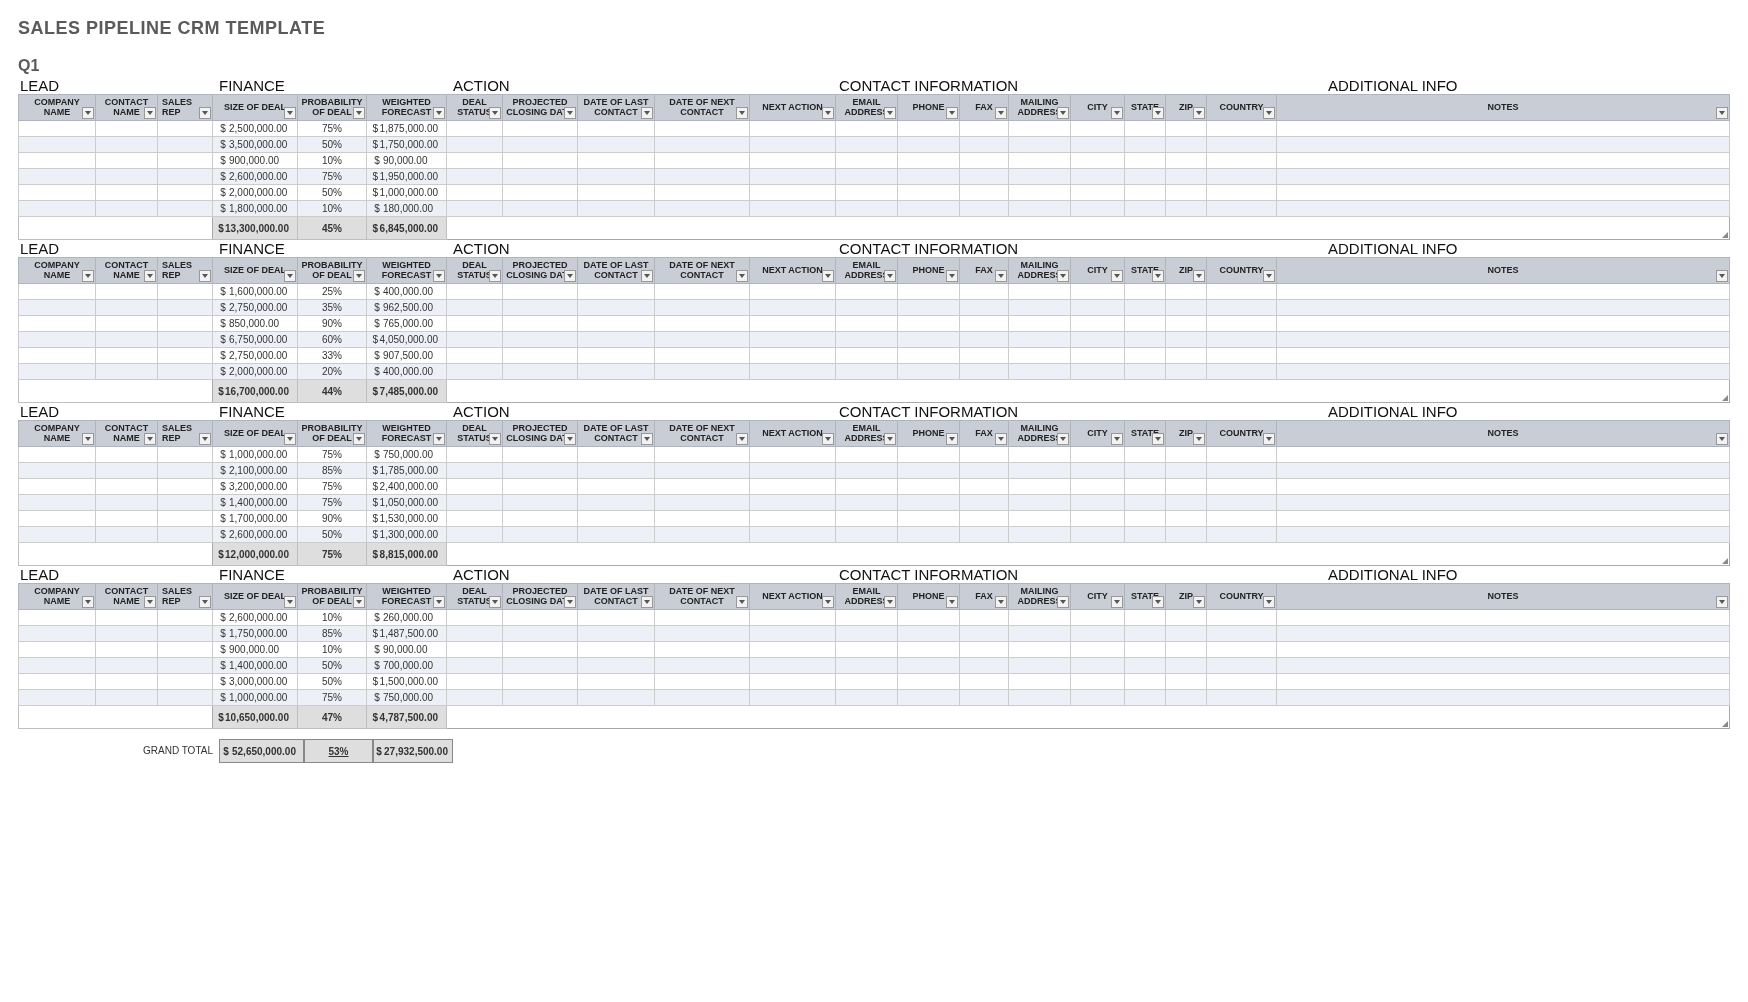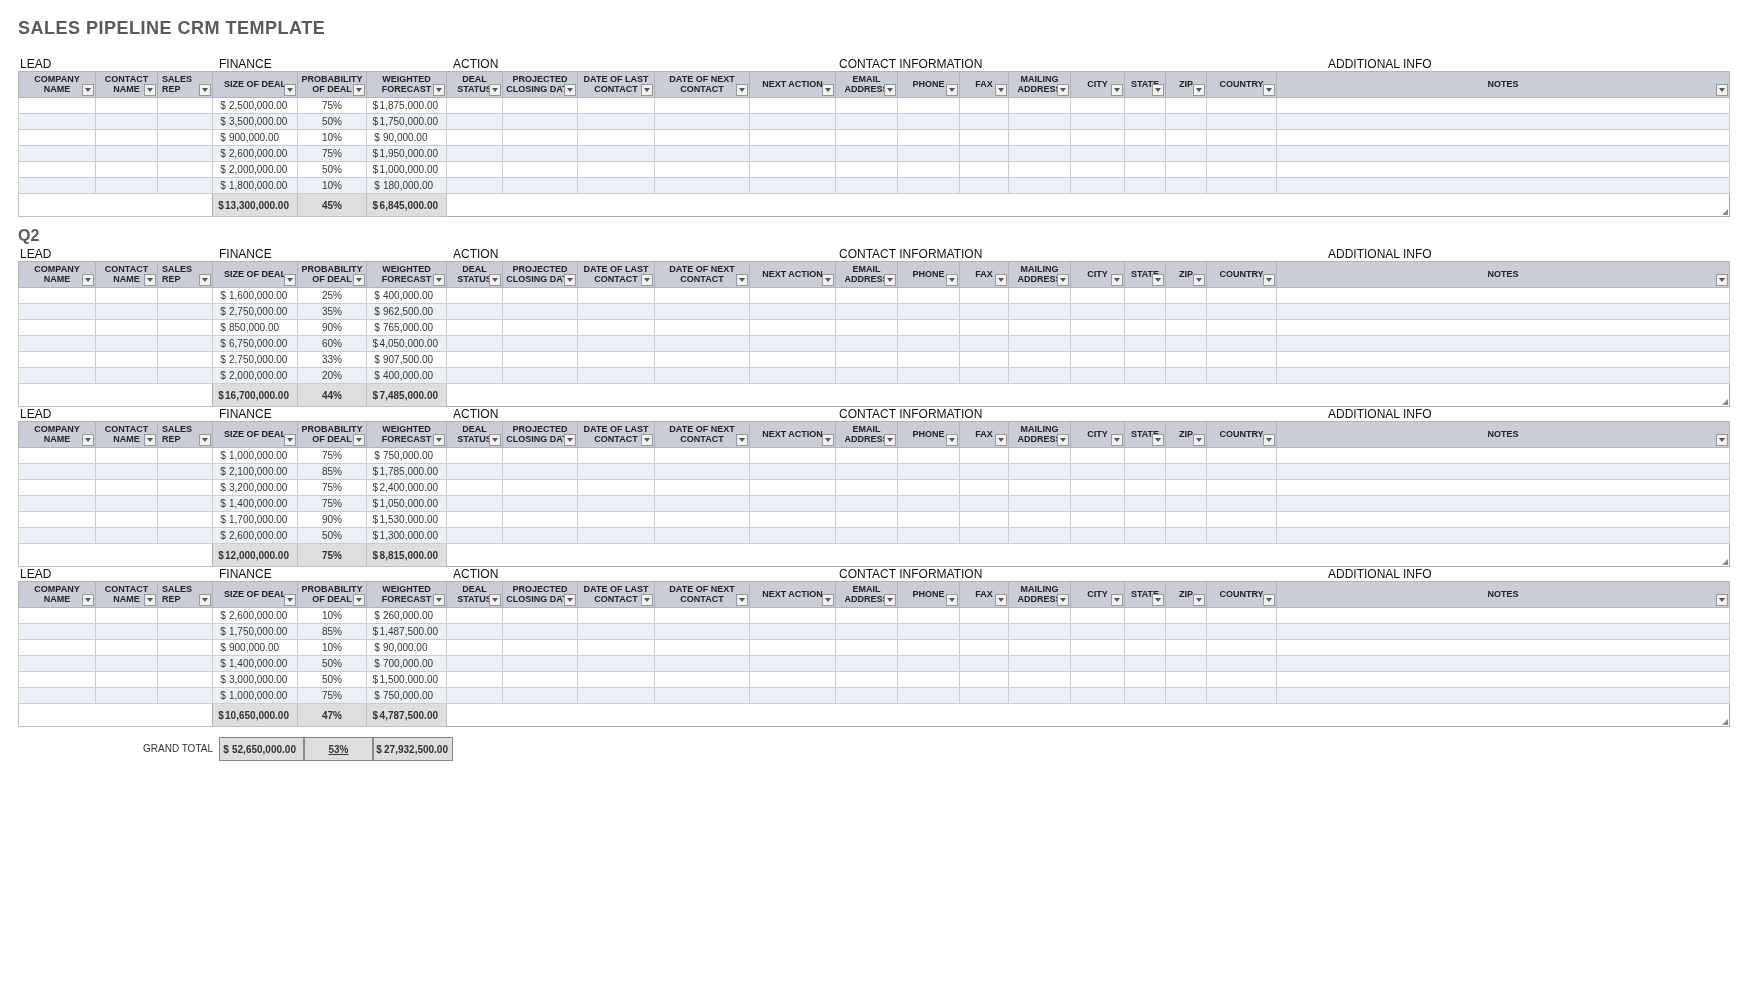--- a/index.html
+++ b/index.html
@@ -20,21 +20,21 @@
   }
   .quarter-title {
     font-size: 16px;
     font-weight: bold;
     color: #5a5a5a;
     margin: 10px 0 2px 0;
   }
   .group-row {
     display: flex;
     width: 100%;
-    font-size: 12px;
+    font-size: 15px;
     color: #111;
     margin-bottom: 0;
   }
   .group-row .g-lead { width: 201px; padding-left: 2px; }
   .group-row .g-finance { width: 234px; }
   .group-row .g-action { width: 386px; }
   .group-row .g-contact { width: 489px; }
   .group-row .g-additional { width: 102px; flex: 1; }
   table {
     border-collapse: collapse;
@@ -133,20 +133,21 @@
     border-left:6px solid transparent;
     border-bottom:6px solid #8a8a8a;
   }
 </style>
 </head>
 <body>
 
 <div class="title">SALES PIPELINE CRM TEMPLATE</div>
 
 <div id="quarters">
+    <div class="quarter-title">Q1</div>
     <div class="group-row">
       <div class="g-lead">LEAD</div>
       <div class="g-finance">FINANCE</div>
       <div class="g-action">ACTION</div>
       <div class="g-contact">CONTACT INFORMATION</div>
       <div class="g-additional">ADDITIONAL INFO</div>
     </div>
     <table>
       <colgroup>
         <col class="col-company">
@@ -473,367 +474,20 @@
             <div class="money-wrap">
               <span class="dol">$</span>
               <span class="amt">13,300,000.00</span>
             </div>
           </td>
           <td class="center">45%</td>
           <td>
             <div class="money-wrap">
               <span class="dol">$</span>
               <span class="amt">6,845,000.00</span>
-            </div>
-          </td>
-          <td colspan="14" class="notes-merge" style="position:relative;padding:0"><textarea class="notes-merge-ta" style=""></textarea><span class="tri-corner"></span></td>
-        </tr>
-      </tbody>
-    </table>
-    <div class="quarter-title">Q2</div>
-    <div class="group-row">
-      <div class="g-lead">LEAD</div>
-      <div class="g-finance">FINANCE</div>
-      <div class="g-action">ACTION</div>
-      <div class="g-contact">CONTACT INFORMATION</div>
-      <div class="g-additional">ADDITIONAL INFO</div>
-    </div>
-    <table>
-      <colgroup>
-        <col class="col-company">
-        <col class="col-contact">
-        <col class="col-rep">
-        <col class="col-size">
-        <col class="col-prob">
-        <col class="col-fore">
-        <col class="col-status">
-        <col class="col-proj">
-        <col class="col-last">
-        <col class="col-next">
-        <col class="col-naction">
-        <col class="col-email">
-        <col class="col-phone">
-        <col class="col-fax">
-        <col class="col-mail">
-        <col class="col-city">
-        <col class="col-state">
-        <col class="col-zip">
-        <col class="col-country">
-        <col class="col-notes">
-      </colgroup>
-      <thead>
-        <tr>
-          <th class="col-company"><span>COMPANY NAME</span><span class="filter-btn">
-              <svg viewBox="0 0 6 4">
-                <polygon points="0,0 6,0 3,4" fill="#555"></polygon>
-              </svg>
-            </span></th>
-          <th class="col-contact"><span>CONTACT NAME</span><span class="filter-btn">
-              <svg viewBox="0 0 6 4">
-                <polygon points="0,0 6,0 3,4" fill="#555"></polygon>
-              </svg>
-            </span></th>
-          <th class="col-rep left"><span>SALES REP</span><span class="filter-btn">
-              <svg viewBox="0 0 6 4">
-                <polygon points="0,0 6,0 3,4" fill="#555"></polygon>
-              </svg>
-            </span></th>
-          <th class="col-size"><span>SIZE OF DEAL</span><span class="filter-btn">
-              <svg viewBox="0 0 6 4">
-                <polygon points="0,0 6,0 3,4" fill="#555"></polygon>
-              </svg>
-            </span></th>
-          <th class="col-prob"><span>PROBABILITY OF DEAL</span><span class="filter-btn">
-              <svg viewBox="0 0 6 4">
-                <polygon points="0,0 6,0 3,4" fill="#555"></polygon>
-              </svg>
-            </span></th>
-          <th class="col-fore"><span>WEIGHTED FORECAST</span><span class="filter-btn">
-              <svg viewBox="0 0 6 4">
-                <polygon points="0,0 6,0 3,4" fill="#555"></polygon>
-              </svg>
-            </span></th>
-          <th class="col-status"><span>DEAL STATUS</span><span class="filter-btn">
-              <svg viewBox="0 0 6 4">
-                <polygon points="0,0 6,0 3,4" fill="#555"></polygon>
-              </svg>
-            </span></th>
-          <th class="col-proj"><span>PROJECTED CLOSING DATE</span><span class="filter-btn">
-              <svg viewBox="0 0 6 4">
-                <polygon points="0,0 6,0 3,4" fill="#555"></polygon>
-              </svg>
-            </span></th>
-          <th class="col-last"><span>DATE OF LAST CONTACT</span><span class="filter-btn">
-              <svg viewBox="0 0 6 4">
-                <polygon points="0,0 6,0 3,4" fill="#555"></polygon>
-              </svg>
-            </span></th>
-          <th class="col-next"><span>DATE OF NEXT CONTACT</span><span class="filter-btn">
-              <svg viewBox="0 0 6 4">
-                <polygon points="0,0 6,0 3,4" fill="#555"></polygon>
-              </svg>
-            </span></th>
-          <th class="col-naction"><span>NEXT ACTION</span><span class="filter-btn">
-              <svg viewBox="0 0 6 4">
-                <polygon points="0,0 6,0 3,4" fill="#555"></polygon>
-              </svg>
-            </span></th>
-          <th class="col-email"><span>EMAIL ADDRESS</span><span class="filter-btn">
-              <svg viewBox="0 0 6 4">
-                <polygon points="0,0 6,0 3,4" fill="#555"></polygon>
-              </svg>
-            </span></th>
-          <th class="col-phone"><span>PHONE</span><span class="filter-btn">
-              <svg viewBox="0 0 6 4">
-                <polygon points="0,0 6,0 3,4" fill="#555"></polygon>
-              </svg>
-            </span></th>
-          <th class="col-fax"><span>FAX</span><span class="filter-btn">
-              <svg viewBox="0 0 6 4">
-                <polygon points="0,0 6,0 3,4" fill="#555"></polygon>
-              </svg>
-            </span></th>
-          <th class="col-mail"><span>MAILING ADDRESS</span><span class="filter-btn">
-              <svg viewBox="0 0 6 4">
-                <polygon points="0,0 6,0 3,4" fill="#555"></polygon>
-              </svg>
-            </span></th>
-          <th class="col-city"><span>CITY</span><span class="filter-btn">
-              <svg viewBox="0 0 6 4">
-                <polygon points="0,0 6,0 3,4" fill="#555"></polygon>
-              </svg>
-            </span></th>
-          <th class="col-state"><span>STATE</span><span class="filter-btn">
-              <svg viewBox="0 0 6 4">
-                <polygon points="0,0 6,0 3,4" fill="#555"></polygon>
-              </svg>
-            </span></th>
-          <th class="col-zip"><span>ZIP</span><span class="filter-btn">
-              <svg viewBox="0 0 6 4">
-                <polygon points="0,0 6,0 3,4" fill="#555"></polygon>
-              </svg>
-            </span></th>
-          <th class="col-country"><span>COUNTRY</span><span class="filter-btn">
-              <svg viewBox="0 0 6 4">
-                <polygon points="0,0 6,0 3,4" fill="#555"></polygon>
-              </svg>
-            </span></th>
-          <th class="col-notes"><span>NOTES</span><span class="filter-btn">
-              <svg viewBox="0 0 6 4">
-                <polygon points="0,0 6,0 3,4" fill="#555"></polygon>
-              </svg>
-            </span></th>
-        </tr>
-      </thead>
-      <tbody>
-        <tr class="">
-          <td></td>
-          <td></td>
-          <td></td>
-          <td>
-            <div class="money-wrap">
-              <span class="dol">$</span>
-              <span class="amt">1,600,000.00</span>
-            </div>
-          </td>
-          <td class="center">25%</td>
-          <td>
-            <div class="money-wrap">
-              <span class="dol">$</span>
-              <span class="amt">400,000.00</span>
-            </div>
-          </td>
-          <td></td>
-          <td></td>
-          <td></td>
-          <td></td>
-          <td></td>
-          <td></td>
-          <td></td>
-          <td></td>
-          <td></td>
-          <td></td>
-          <td></td>
-          <td></td>
-          <td></td>
-          <td></td>
-        </tr>
-        <tr class="alt">
-          <td></td>
-          <td></td>
-          <td></td>
-          <td>
-            <div class="money-wrap">
-              <span class="dol">$</span>
-              <span class="amt">2,750,000.00</span>
-            </div>
-          </td>
-          <td class="center">35%</td>
-          <td>
-            <div class="money-wrap">
-              <span class="dol">$</span>
-              <span class="amt">962,500.00</span>
-            </div>
-          </td>
-          <td></td>
-          <td></td>
-          <td></td>
-          <td></td>
-          <td></td>
-          <td></td>
-          <td></td>
-          <td></td>
-          <td></td>
-          <td></td>
-          <td></td>
-          <td></td>
-          <td></td>
-          <td></td>
-        </tr>
-        <tr class="">
-          <td></td>
-          <td></td>
-          <td></td>
-          <td>
-            <div class="money-wrap">
-              <span class="dol">$</span>
-              <span class="amt">850,000.00</span>
-            </div>
-          </td>
-          <td class="center">90%</td>
-          <td>
-            <div class="money-wrap">
-              <span class="dol">$</span>
-              <span class="amt">765,000.00</span>
-            </div>
-          </td>
-          <td></td>
-          <td></td>
-          <td></td>
-          <td></td>
-          <td></td>
-          <td></td>
-          <td></td>
-          <td></td>
-          <td></td>
-          <td></td>
-          <td></td>
-          <td></td>
-          <td></td>
-          <td></td>
-        </tr>
-        <tr class="alt">
-          <td></td>
-          <td></td>
-          <td></td>
-          <td>
-            <div class="money-wrap">
-              <span class="dol">$</span>
-              <span class="amt">6,750,000.00</span>
-            </div>
-          </td>
-          <td class="center">60%</td>
-          <td>
-            <div class="money-wrap">
-              <span class="dol">$</span>
-              <span class="amt">4,050,000.00</span>
-            </div>
-          </td>
-          <td></td>
-          <td></td>
-          <td></td>
-          <td></td>
-          <td></td>
-          <td></td>
-          <td></td>
-          <td></td>
-          <td></td>
-          <td></td>
-          <td></td>
-          <td></td>
-          <td></td>
-          <td></td>
-        </tr>
-        <tr class="">
-          <td></td>
-          <td></td>
-          <td></td>
-          <td>
-            <div class="money-wrap">
-              <span class="dol">$</span>
-              <span class="amt">2,750,000.00</span>
-            </div>
-          </td>
-          <td class="center">33%</td>
-          <td>
-            <div class="money-wrap">
-              <span class="dol">$</span>
-              <span class="amt">907,500.00</span>
-            </div>
-          </td>
-          <td></td>
-          <td></td>
-          <td></td>
-          <td></td>
-          <td></td>
-          <td></td>
-          <td></td>
-          <td></td>
-          <td></td>
-          <td></td>
-          <td></td>
-          <td></td>
-          <td></td>
-          <td></td>
-        </tr>
-        <tr class="alt">
-          <td></td>
-          <td></td>
-          <td></td>
-          <td>
-            <div class="money-wrap">
-              <span class="dol">$</span>
-              <span class="amt">2,000,000.00</span>
-            </div>
-          </td>
-          <td class="center">20%</td>
-          <td>
-            <div class="money-wrap">
-              <span class="dol">$</span>
-              <span class="amt">400,000.00</span>
-            </div>
-          </td>
-          <td></td>
-          <td></td>
-          <td></td>
-          <td></td>
-          <td></td>
-          <td></td>
-          <td></td>
-          <td></td>
-          <td></td>
-          <td></td>
-          <td></td>
-          <td></td>
-          <td></td>
-          <td></td>
-        </tr>
-        <tr class="total">
-          <td colspan="3" class="empty-merge"></td>
-          <td>
-            <div class="money-wrap">
-              <span class="dol">$</span>
-              <span class="amt">16,700,000.00</span>
-            </div>
-          </td>
-          <td class="center">44%</td>
-          <td>
-            <div class="money-wrap">
-              <span class="dol">$</span>
-              <span class="amt">7,485,000.00</span>
             </div>
           </td>
           <td colspan="14" class="notes-merge" style="position:relative;padding:0"><textarea class="notes-merge-ta" style=""></textarea><span class="tri-corner"></span></td>
         </tr>
       </tbody>
     </table>
     <div class="group-row">
       <div class="g-lead">LEAD</div>
       <div class="g-finance">FINANCE</div>
       <div class="g-action">ACTION</div>
@@ -968,28 +622,28 @@
         </tr>
       </thead>
       <tbody>
         <tr class="">
           <td></td>
           <td></td>
           <td></td>
           <td>
             <div class="money-wrap">
               <span class="dol">$</span>
-              <span class="amt">1,000,000.00</span>
-            </div>
-          </td>
-          <td class="center">75%</td>
-          <td>
-            <div class="money-wrap">
-              <span class="dol">$</span>
-              <span class="amt">750,000.00</span>
+              <span class="amt">1,600,000.00</span>
+            </div>
+          </td>
+          <td class="center">25%</td>
+          <td>
+            <div class="money-wrap">
+              <span class="dol">$</span>
+              <span class="amt">400,000.00</span>
             </div>
           </td>
           <td></td>
           <td></td>
           <td></td>
           <td></td>
           <td></td>
           <td></td>
           <td></td>
           <td></td>
@@ -1000,28 +654,28 @@
           <td></td>
           <td></td>
         </tr>
         <tr class="alt">
           <td></td>
           <td></td>
           <td></td>
           <td>
             <div class="money-wrap">
               <span class="dol">$</span>
-              <span class="amt">2,100,000.00</span>
-            </div>
-          </td>
-          <td class="center">85%</td>
-          <td>
-            <div class="money-wrap">
-              <span class="dol">$</span>
-              <span class="amt">1,785,000.00</span>
+              <span class="amt">2,750,000.00</span>
+            </div>
+          </td>
+          <td class="center">35%</td>
+          <td>
+            <div class="money-wrap">
+              <span class="dol">$</span>
+              <span class="amt">962,500.00</span>
             </div>
           </td>
           <td></td>
           <td></td>
           <td></td>
           <td></td>
           <td></td>
           <td></td>
           <td></td>
           <td></td>
@@ -1032,28 +686,28 @@
           <td></td>
           <td></td>
         </tr>
         <tr class="">
           <td></td>
           <td></td>
           <td></td>
           <td>
             <div class="money-wrap">
               <span class="dol">$</span>
-              <span class="amt">3,200,000.00</span>
-            </div>
-          </td>
-          <td class="center">75%</td>
-          <td>
-            <div class="money-wrap">
-              <span class="dol">$</span>
-              <span class="amt">2,400,000.00</span>
+              <span class="amt">850,000.00</span>
+            </div>
+          </td>
+          <td class="center">90%</td>
+          <td>
+            <div class="money-wrap">
+              <span class="dol">$</span>
+              <span class="amt">765,000.00</span>
             </div>
           </td>
           <td></td>
           <td></td>
           <td></td>
           <td></td>
           <td></td>
           <td></td>
           <td></td>
           <td></td>
@@ -1064,28 +718,28 @@
           <td></td>
           <td></td>
         </tr>
         <tr class="alt">
           <td></td>
           <td></td>
           <td></td>
           <td>
             <div class="money-wrap">
               <span class="dol">$</span>
-              <span class="amt">1,400,000.00</span>
-            </div>
-          </td>
-          <td class="center">75%</td>
-          <td>
-            <div class="money-wrap">
-              <span class="dol">$</span>
-              <span class="amt">1,050,000.00</span>
+              <span class="amt">6,750,000.00</span>
+            </div>
+          </td>
+          <td class="center">60%</td>
+          <td>
+            <div class="money-wrap">
+              <span class="dol">$</span>
+              <span class="amt">4,050,000.00</span>
             </div>
           </td>
           <td></td>
           <td></td>
           <td></td>
           <td></td>
           <td></td>
           <td></td>
           <td></td>
           <td></td>
@@ -1096,28 +750,28 @@
           <td></td>
           <td></td>
         </tr>
         <tr class="">
           <td></td>
           <td></td>
           <td></td>
           <td>
             <div class="money-wrap">
               <span class="dol">$</span>
-              <span class="amt">1,700,000.00</span>
-            </div>
-          </td>
-          <td class="center">90%</td>
-          <td>
-            <div class="money-wrap">
-              <span class="dol">$</span>
-              <span class="amt">1,530,000.00</span>
+              <span class="amt">2,750,000.00</span>
+            </div>
+          </td>
+          <td class="center">33%</td>
+          <td>
+            <div class="money-wrap">
+              <span class="dol">$</span>
+              <span class="amt">907,500.00</span>
             </div>
           </td>
           <td></td>
           <td></td>
           <td></td>
           <td></td>
           <td></td>
           <td></td>
           <td></td>
           <td></td>
@@ -1128,28 +782,28 @@
           <td></td>
           <td></td>
         </tr>
         <tr class="alt">
           <td></td>
           <td></td>
           <td></td>
           <td>
             <div class="money-wrap">
               <span class="dol">$</span>
-              <span class="amt">2,600,000.00</span>
-            </div>
-          </td>
-          <td class="center">50%</td>
-          <td>
-            <div class="money-wrap">
-              <span class="dol">$</span>
-              <span class="amt">1,300,000.00</span>
+              <span class="amt">2,000,000.00</span>
+            </div>
+          </td>
+          <td class="center">20%</td>
+          <td>
+            <div class="money-wrap">
+              <span class="dol">$</span>
+              <span class="amt">400,000.00</span>
             </div>
           </td>
           <td></td>
           <td></td>
           <td></td>
           <td></td>
           <td></td>
           <td></td>
           <td></td>
           <td></td>
@@ -1158,28 +812,28 @@
           <td></td>
           <td></td>
           <td></td>
           <td></td>
         </tr>
         <tr class="total">
           <td colspan="3" class="empty-merge"></td>
           <td>
             <div class="money-wrap">
               <span class="dol">$</span>
-              <span class="amt">12,000,000.00</span>
-            </div>
-          </td>
-          <td class="center">75%</td>
-          <td>
-            <div class="money-wrap">
-              <span class="dol">$</span>
-              <span class="amt">8,815,000.00</span>
+              <span class="amt">16,700,000.00</span>
+            </div>
+          </td>
+          <td class="center">44%</td>
+          <td>
+            <div class="money-wrap">
+              <span class="dol">$</span>
+              <span class="amt">7,485,000.00</span>
             </div>
           </td>
           <td colspan="14" class="notes-merge" style="position:relative;padding:0"><textarea class="notes-merge-ta" style=""></textarea><span class="tri-corner"></span></td>
         </tr>
       </tbody>
     </table>
     <div class="group-row">
       <div class="g-lead">LEAD</div>
       <div class="g-finance">FINANCE</div>
       <div class="g-action">ACTION</div>
@@ -1314,20 +968,366 @@
         </tr>
       </thead>
       <tbody>
         <tr class="">
           <td></td>
           <td></td>
           <td></td>
           <td>
             <div class="money-wrap">
               <span class="dol">$</span>
+              <span class="amt">1,000,000.00</span>
+            </div>
+          </td>
+          <td class="center">75%</td>
+          <td>
+            <div class="money-wrap">
+              <span class="dol">$</span>
+              <span class="amt">750,000.00</span>
+            </div>
+          </td>
+          <td></td>
+          <td></td>
+          <td></td>
+          <td></td>
+          <td></td>
+          <td></td>
+          <td></td>
+          <td></td>
+          <td></td>
+          <td></td>
+          <td></td>
+          <td></td>
+          <td></td>
+          <td></td>
+        </tr>
+        <tr class="alt">
+          <td></td>
+          <td></td>
+          <td></td>
+          <td>
+            <div class="money-wrap">
+              <span class="dol">$</span>
+              <span class="amt">2,100,000.00</span>
+            </div>
+          </td>
+          <td class="center">85%</td>
+          <td>
+            <div class="money-wrap">
+              <span class="dol">$</span>
+              <span class="amt">1,785,000.00</span>
+            </div>
+          </td>
+          <td></td>
+          <td></td>
+          <td></td>
+          <td></td>
+          <td></td>
+          <td></td>
+          <td></td>
+          <td></td>
+          <td></td>
+          <td></td>
+          <td></td>
+          <td></td>
+          <td></td>
+          <td></td>
+        </tr>
+        <tr class="">
+          <td></td>
+          <td></td>
+          <td></td>
+          <td>
+            <div class="money-wrap">
+              <span class="dol">$</span>
+              <span class="amt">3,200,000.00</span>
+            </div>
+          </td>
+          <td class="center">75%</td>
+          <td>
+            <div class="money-wrap">
+              <span class="dol">$</span>
+              <span class="amt">2,400,000.00</span>
+            </div>
+          </td>
+          <td></td>
+          <td></td>
+          <td></td>
+          <td></td>
+          <td></td>
+          <td></td>
+          <td></td>
+          <td></td>
+          <td></td>
+          <td></td>
+          <td></td>
+          <td></td>
+          <td></td>
+          <td></td>
+        </tr>
+        <tr class="alt">
+          <td></td>
+          <td></td>
+          <td></td>
+          <td>
+            <div class="money-wrap">
+              <span class="dol">$</span>
+              <span class="amt">1,400,000.00</span>
+            </div>
+          </td>
+          <td class="center">75%</td>
+          <td>
+            <div class="money-wrap">
+              <span class="dol">$</span>
+              <span class="amt">1,050,000.00</span>
+            </div>
+          </td>
+          <td></td>
+          <td></td>
+          <td></td>
+          <td></td>
+          <td></td>
+          <td></td>
+          <td></td>
+          <td></td>
+          <td></td>
+          <td></td>
+          <td></td>
+          <td></td>
+          <td></td>
+          <td></td>
+        </tr>
+        <tr class="">
+          <td></td>
+          <td></td>
+          <td></td>
+          <td>
+            <div class="money-wrap">
+              <span class="dol">$</span>
+              <span class="amt">1,700,000.00</span>
+            </div>
+          </td>
+          <td class="center">90%</td>
+          <td>
+            <div class="money-wrap">
+              <span class="dol">$</span>
+              <span class="amt">1,530,000.00</span>
+            </div>
+          </td>
+          <td></td>
+          <td></td>
+          <td></td>
+          <td></td>
+          <td></td>
+          <td></td>
+          <td></td>
+          <td></td>
+          <td></td>
+          <td></td>
+          <td></td>
+          <td></td>
+          <td></td>
+          <td></td>
+        </tr>
+        <tr class="alt">
+          <td></td>
+          <td></td>
+          <td></td>
+          <td>
+            <div class="money-wrap">
+              <span class="dol">$</span>
+              <span class="amt">2,600,000.00</span>
+            </div>
+          </td>
+          <td class="center">50%</td>
+          <td>
+            <div class="money-wrap">
+              <span class="dol">$</span>
+              <span class="amt">1,300,000.00</span>
+            </div>
+          </td>
+          <td></td>
+          <td></td>
+          <td></td>
+          <td></td>
+          <td></td>
+          <td></td>
+          <td></td>
+          <td></td>
+          <td></td>
+          <td></td>
+          <td></td>
+          <td></td>
+          <td></td>
+          <td></td>
+        </tr>
+        <tr class="total">
+          <td colspan="3" class="empty-merge"></td>
+          <td>
+            <div class="money-wrap">
+              <span class="dol">$</span>
+              <span class="amt">12,000,000.00</span>
+            </div>
+          </td>
+          <td class="center">75%</td>
+          <td>
+            <div class="money-wrap">
+              <span class="dol">$</span>
+              <span class="amt">8,815,000.00</span>
+            </div>
+          </td>
+          <td colspan="14" class="notes-merge" style="position:relative;padding:0"><textarea class="notes-merge-ta" style=""></textarea><span class="tri-corner"></span></td>
+        </tr>
+      </tbody>
+    </table>
+    <div class="group-row">
+      <div class="g-lead">LEAD</div>
+      <div class="g-finance">FINANCE</div>
+      <div class="g-action">ACTION</div>
+      <div class="g-contact">CONTACT INFORMATION</div>
+      <div class="g-additional">ADDITIONAL INFO</div>
+    </div>
+    <table>
+      <colgroup>
+        <col class="col-company">
+        <col class="col-contact">
+        <col class="col-rep">
+        <col class="col-size">
+        <col class="col-prob">
+        <col class="col-fore">
+        <col class="col-status">
+        <col class="col-proj">
+        <col class="col-last">
+        <col class="col-next">
+        <col class="col-naction">
+        <col class="col-email">
+        <col class="col-phone">
+        <col class="col-fax">
+        <col class="col-mail">
+        <col class="col-city">
+        <col class="col-state">
+        <col class="col-zip">
+        <col class="col-country">
+        <col class="col-notes">
+      </colgroup>
+      <thead>
+        <tr>
+          <th class="col-company"><span>COMPANY NAME</span><span class="filter-btn">
+              <svg viewBox="0 0 6 4">
+                <polygon points="0,0 6,0 3,4" fill="#555"></polygon>
+              </svg>
+            </span></th>
+          <th class="col-contact"><span>CONTACT NAME</span><span class="filter-btn">
+              <svg viewBox="0 0 6 4">
+                <polygon points="0,0 6,0 3,4" fill="#555"></polygon>
+              </svg>
+            </span></th>
+          <th class="col-rep left"><span>SALES REP</span><span class="filter-btn">
+              <svg viewBox="0 0 6 4">
+                <polygon points="0,0 6,0 3,4" fill="#555"></polygon>
+              </svg>
+            </span></th>
+          <th class="col-size"><span>SIZE OF DEAL</span><span class="filter-btn">
+              <svg viewBox="0 0 6 4">
+                <polygon points="0,0 6,0 3,4" fill="#555"></polygon>
+              </svg>
+            </span></th>
+          <th class="col-prob"><span>PROBABILITY OF DEAL</span><span class="filter-btn">
+              <svg viewBox="0 0 6 4">
+                <polygon points="0,0 6,0 3,4" fill="#555"></polygon>
+              </svg>
+            </span></th>
+          <th class="col-fore"><span>WEIGHTED FORECAST</span><span class="filter-btn">
+              <svg viewBox="0 0 6 4">
+                <polygon points="0,0 6,0 3,4" fill="#555"></polygon>
+              </svg>
+            </span></th>
+          <th class="col-status"><span>DEAL STATUS</span><span class="filter-btn">
+              <svg viewBox="0 0 6 4">
+                <polygon points="0,0 6,0 3,4" fill="#555"></polygon>
+              </svg>
+            </span></th>
+          <th class="col-proj"><span>PROJECTED CLOSING DATE</span><span class="filter-btn">
+              <svg viewBox="0 0 6 4">
+                <polygon points="0,0 6,0 3,4" fill="#555"></polygon>
+              </svg>
+            </span></th>
+          <th class="col-last"><span>DATE OF LAST CONTACT</span><span class="filter-btn">
+              <svg viewBox="0 0 6 4">
+                <polygon points="0,0 6,0 3,4" fill="#555"></polygon>
+              </svg>
+            </span></th>
+          <th class="col-next"><span>DATE OF NEXT CONTACT</span><span class="filter-btn">
+              <svg viewBox="0 0 6 4">
+                <polygon points="0,0 6,0 3,4" fill="#555"></polygon>
+              </svg>
+            </span></th>
+          <th class="col-naction"><span>NEXT ACTION</span><span class="filter-btn">
+              <svg viewBox="0 0 6 4">
+                <polygon points="0,0 6,0 3,4" fill="#555"></polygon>
+              </svg>
+            </span></th>
+          <th class="col-email"><span>EMAIL ADDRESS</span><span class="filter-btn">
+              <svg viewBox="0 0 6 4">
+                <polygon points="0,0 6,0 3,4" fill="#555"></polygon>
+              </svg>
+            </span></th>
+          <th class="col-phone"><span>PHONE</span><span class="filter-btn">
+              <svg viewBox="0 0 6 4">
+                <polygon points="0,0 6,0 3,4" fill="#555"></polygon>
+              </svg>
+            </span></th>
+          <th class="col-fax"><span>FAX</span><span class="filter-btn">
+              <svg viewBox="0 0 6 4">
+                <polygon points="0,0 6,0 3,4" fill="#555"></polygon>
+              </svg>
+            </span></th>
+          <th class="col-mail"><span>MAILING ADDRESS</span><span class="filter-btn">
+              <svg viewBox="0 0 6 4">
+                <polygon points="0,0 6,0 3,4" fill="#555"></polygon>
+              </svg>
+            </span></th>
+          <th class="col-city"><span>CITY</span><span class="filter-btn">
+              <svg viewBox="0 0 6 4">
+                <polygon points="0,0 6,0 3,4" fill="#555"></polygon>
+              </svg>
+            </span></th>
+          <th class="col-state"><span>STATE</span><span class="filter-btn">
+              <svg viewBox="0 0 6 4">
+                <polygon points="0,0 6,0 3,4" fill="#555"></polygon>
+              </svg>
+            </span></th>
+          <th class="col-zip"><span>ZIP</span><span class="filter-btn">
+              <svg viewBox="0 0 6 4">
+                <polygon points="0,0 6,0 3,4" fill="#555"></polygon>
+              </svg>
+            </span></th>
+          <th class="col-country"><span>COUNTRY</span><span class="filter-btn">
+              <svg viewBox="0 0 6 4">
+                <polygon points="0,0 6,0 3,4" fill="#555"></polygon>
+              </svg>
+            </span></th>
+          <th class="col-notes"><span>NOTES</span><span class="filter-btn">
+              <svg viewBox="0 0 6 4">
+                <polygon points="0,0 6,0 3,4" fill="#555"></polygon>
+              </svg>
+            </span></th>
+        </tr>
+      </thead>
+      <tbody>
+        <tr class="">
+          <td></td>
+          <td></td>
+          <td></td>
+          <td>
+            <div class="money-wrap">
+              <span class="dol">$</span>
               <span class="amt">2,600,000.00</span>
             </div>
           </td>
           <td class="center">10%</td>
           <td>
             <div class="money-wrap">
               <span class="dol">$</span>
               <span class="amt">260,000.00</span>
             </div>
           </td>

